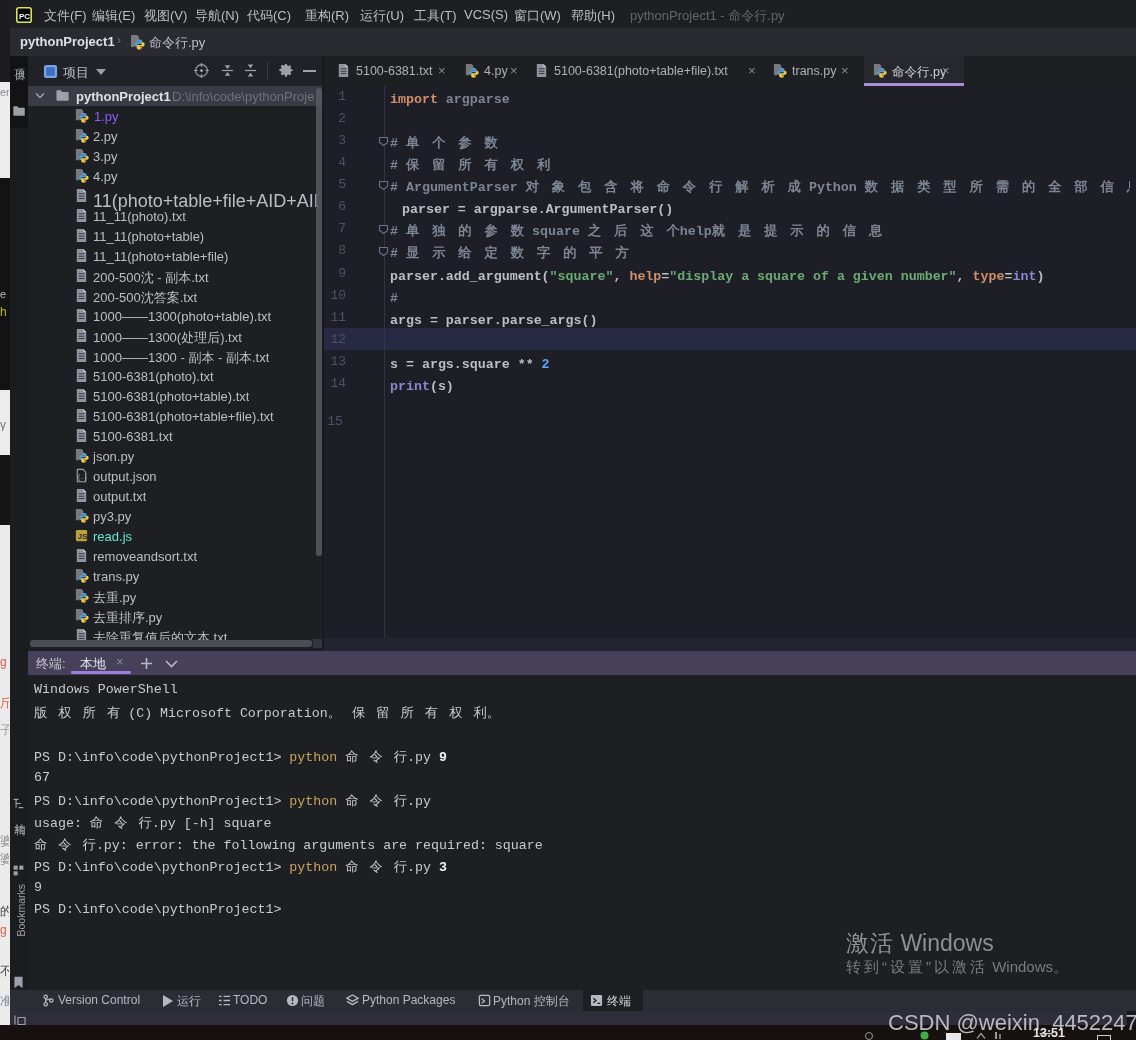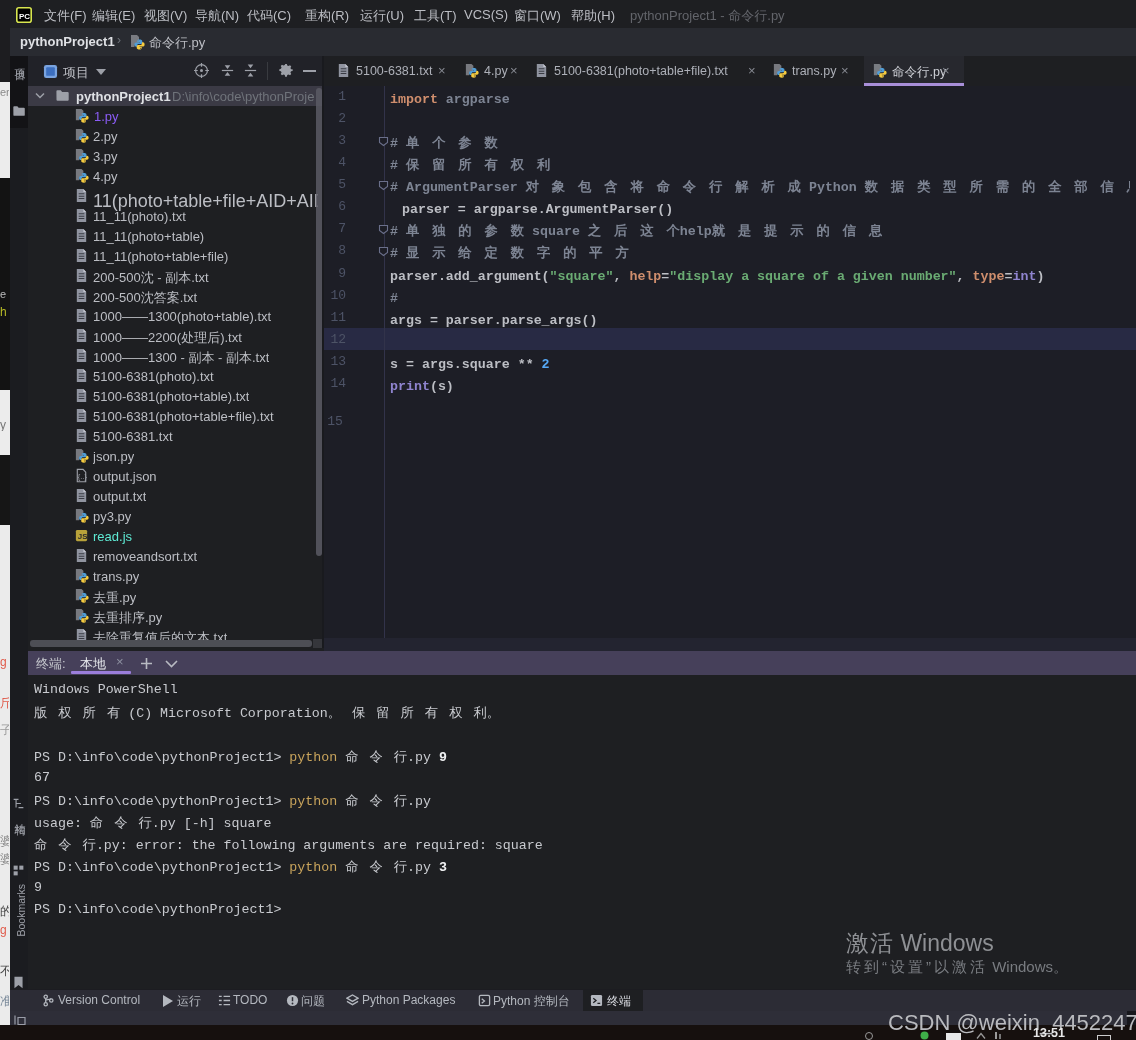--- a/index.html
+++ b/index.html
@@ -218,21 +218,21 @@
     <use href="#itxt"></use>
   </svg>
 <div class="a" style="left:93px;top:289px;font-size:13px;color:#bcbec4;white-space:nowrap;max-width:225px;overflow:hidden">200-500沈答案.txt</div>
 <svg class="a" style="left:74px;top:308px" width="15" height="15">
     <use href="#itxt"></use>
   </svg>
 <div class="a" style="left:93px;top:309px;font-size:13px;color:#bcbec4;white-space:nowrap;max-width:225px;overflow:hidden">1000——1300(photo+table).txt</div>
 <svg class="a" style="left:74px;top:328px" width="15" height="15">
     <use href="#itxt"></use>
   </svg>
-<div class="a" style="left:93px;top:329px;font-size:13px;color:#bcbec4;white-space:nowrap;max-width:225px;overflow:hidden">1000——2200(处理后).txt</div>
+<div class="a" style="left:93px;top:329px;font-size:13px;color:#bcbec4;white-space:nowrap;max-width:225px;overflow:hidden">1000——1300(处理后).txt</div>
 <svg class="a" style="left:74px;top:348px" width="15" height="15">
     <use href="#itxt"></use>
   </svg>
 <div class="a" style="left:93px;top:349px;font-size:13px;color:#bcbec4;white-space:nowrap;max-width:225px;overflow:hidden">1000——1300 - 副本 - 副本.txt</div>
 <svg class="a" style="left:74px;top:368px" width="15" height="15">
     <use href="#itxt"></use>
   </svg>
 <div class="a" style="left:93px;top:369px;font-size:13px;color:#bcbec4;white-space:nowrap;max-width:225px;overflow:hidden">5100-6381(photo).txt</div>
 <svg class="a" style="left:74px;top:388px" width="15" height="15">
     <use href="#itxt"></use>

